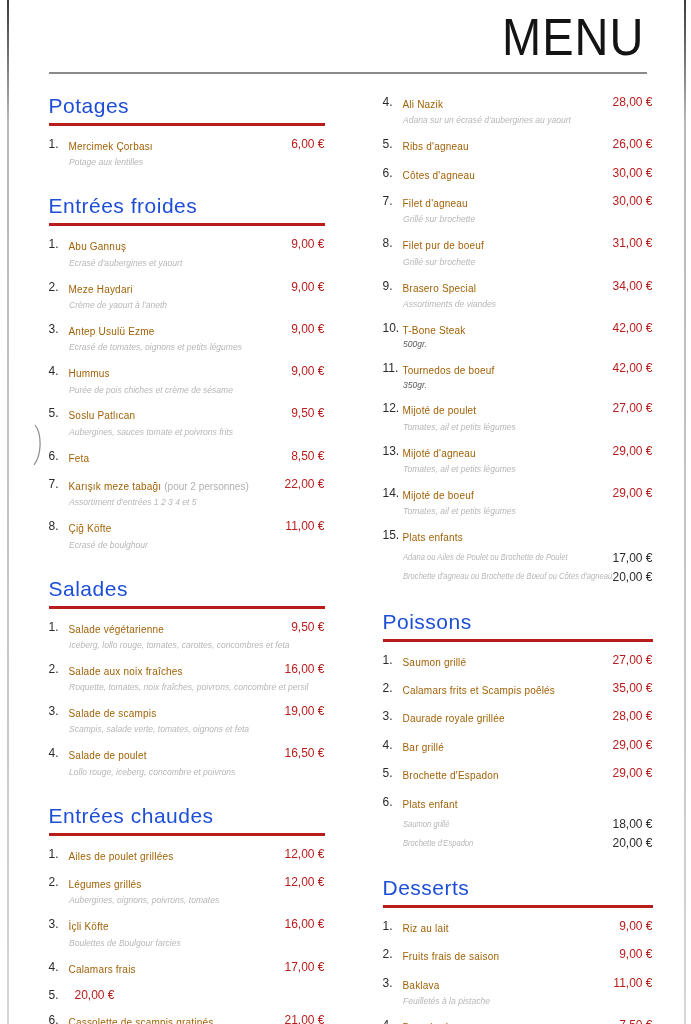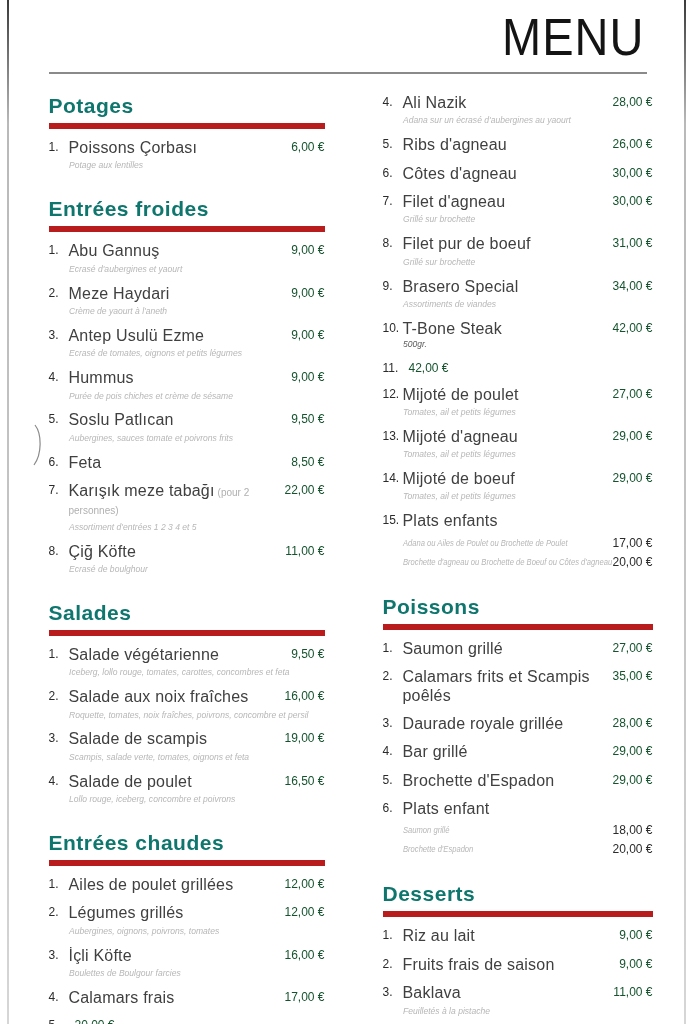--- a/index.html
+++ b/index.html
@@ -35,51 +35,51 @@
   .header-rule{height:2px;background:#8a8a8a;margin-top:6px;}
 
   .cols{display:flex;gap:58px;margin-top:20px;}
   .col{display:flex;flex-direction:column;}
   .col.left{width:276px;}
   .col.right{width:270px;}
 
   .menu-section{margin-bottom:2px;}
   .sec-title{
     font-size:21px;
-    font-weight:700;
+    font-weight:400;
     letter-spacing:.5px;
-    color:#0f766e;
+    color:#1d4ed8;
     margin:14px 0 10px 0;
     padding-bottom:5px;
-    border-bottom:6px solid #b91c1c;
+    border-bottom:3px solid #b91c1c;
   }
   .col .menu-section:first-child .sec-title{margin-top:0;}
 
   .item{display:flex;align-items:flex-start;margin-bottom:10px;}
   .num{
     flex:0 0 20px;
     font-size:12px;
     color:#2b2b2b;
     line-height:1.2;
     padding-top:1px;
   }
   .body{flex:1 1 auto;min-width:0;}
   .nameline{line-height:1.15;}
-  .name{font-size:16px;color:#404040;letter-spacing:.2px;}
+  .name{font-size:10px;color:#a16207;letter-spacing:.2px;}
   .note{font-size:10px;color:#b0b0b0;margin-left:3px;}
   .desc{
     font-size:9.5px;font-style:italic;color:#b7b7b7;
     line-height:1.25;margin-top:2px;
     white-space:nowrap;
     transform:scaleX(.9);transform-origin:0 50%;
   }
   .desc.weight{color:#5a5a5a;margin-top:0;}
   .price{
     flex:0 0 auto;
-    font-size:12px;color:#14532d;
+    font-size:12px;color:#b91c1c;
     white-space:nowrap;
     padding-top:1px;margin-left:6px;
   }
   .subline{display:flex;align-items:center;margin-top:5px;}
   .subline .d{
     flex:1 1 auto;min-width:0;
     font-size:9.5px;font-style:italic;color:#b7b7b7;line-height:1.3;
     white-space:nowrap;
     transform:scaleX(.8);transform-origin:0 50%;
   }
@@ -99,21 +99,21 @@
     <div class="header-rule"></div>
   </header>
 
   <div class="cols">
     <div class="col left">
         <section class="menu-section">
           <h2 class="sec-title">Potages</h2>
           <div class="item">
             <span class="num">1.</span>
             <div class="body">
-              <div class="nameline"><span class="name">Poissons Çorbası</span></div>
+              <div class="nameline"><span class="name">Mercimek Çorbası</span></div>
               <div class="desc">Potage aux lentilles</div>
             </div>
             <span class="price">6,00 €</span>
           </div>
         </section>
         <section class="menu-section">
           <h2 class="sec-title">Entrées froides</h2>
           <div class="item">
             <span class="num">1.</span>
             <div class="body">
@@ -309,20 +309,24 @@
           <div class="item">
             <span class="num">10.</span>
             <div class="body">
               <div class="nameline"><span class="name">T-Bone Steak</span></div>
               <div class="desc weight">500gr.</div>
             </div>
             <span class="price">42,00 €</span>
           </div>
           <div class="item">
             <span class="num">11.</span>
+            <div class="body">
+              <div class="nameline"><span class="name">Tournedos de boeuf</span></div>
+              <div class="desc weight">350gr.</div>
+            </div>
             <span class="price">42,00 €</span>
           </div>
           <div class="item">
             <span class="num">12.</span>
             <div class="body">
               <div class="nameline"><span class="name">Mijoté de poulet</span></div>
               <div class="desc">Tomates, ail et petits légumes</div>
             </div>
             <span class="price">27,00 €</span>
           </div>

